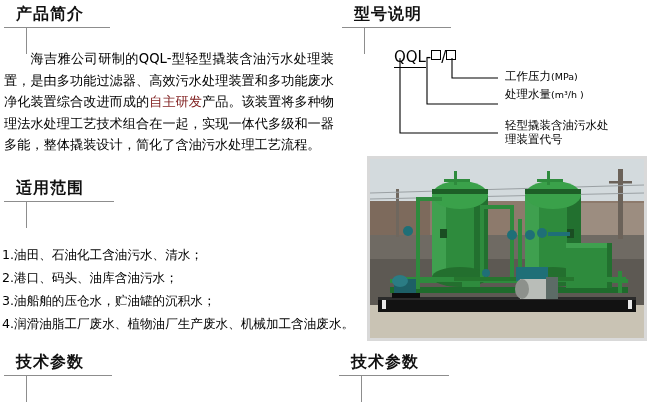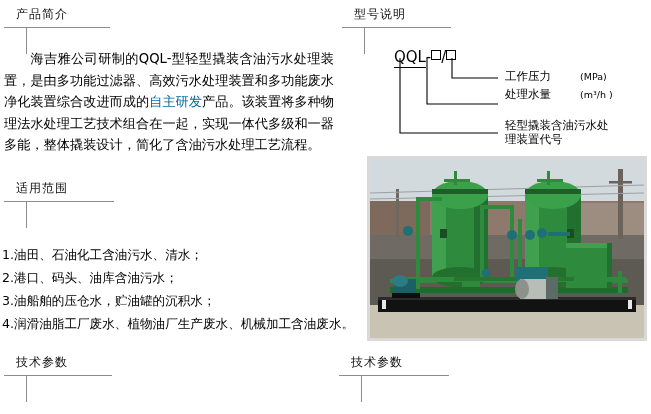--- a/index.html
+++ b/index.html
@@ -9,40 +9,40 @@
     font-family:"DejaVu Sans","Liberation Sans",sans-serif;
     color:#000000;
     overflow:hidden;
     position:relative;
   }
   .page{position:relative;width:651px;height:414px;}
 
   
   .heading{position:absolute;}
   .heading .htext{
-    font-size:12px;font-weight:normal;color:#111111;
+    font-size:16px;font-weight:bold;color:#111111;
     letter-spacing:1px;white-space:nowrap;
     line-height:24px;padding-left:12px;
   }
   .heading .hrule{
     height:1px;background:#8d8d8d;margin-top:1px;
   }
   .heading .htick{
     width:1px;height:26px;background:#8d8d8d;
     margin-left:22px;
   }
 
   
   #intro-paragraph{
     position:absolute;left:4px;top:48px;width:330px;
     font-size:13.2px;line-height:21.5px;color:#000;
     text-align:justify;text-indent:2em;
     font-family:"DejaVu Sans","Liberation Sans",sans-serif;
   }
-  #intro-paragraph .faded{color:#0369a1;}
+  #intro-paragraph .faded{color:#7f1d1d;}
 
   
   #scope-list{
     position:absolute;left:2px;top:243px;width:350px;
     font-size:12.6px;line-height:23px;color:#000;
   }
   #scope-list .li{white-space:nowrap;}
   #scope-list .num{font-family:"DejaVu Sans","Liberation Sans",sans-serif;}
 
   
@@ -55,21 +55,21 @@
   }
   #model-diagram .code .ul{border-bottom:1px solid #000;padding-bottom:1px;}
   #model-diagram .code .box{
     display:inline-block;width:8px;height:8px;
     border:1px solid #000;vertical-align:2px;
   }
   #model-diagram .lbl{
     position:absolute;font-size:11.5px;line-height:13.5px;
     white-space:nowrap;
   }
-  #model-diagram .unit{font-size:9.5px;padding-left:29px;}
+  #model-diagram .unit{font-size:9.5px;}
   svg.leaders{position:absolute;left:0;top:0;}
 
   
   #equipment-photo{
     position:absolute;left:367px;top:156px;width:280px;height:185px;
     border:3px solid #d9d9d9;
     box-sizing:border-box;background:#cfcfcf;
     overflow:hidden;
   }
   #equipment-photo svg{display:block;}

